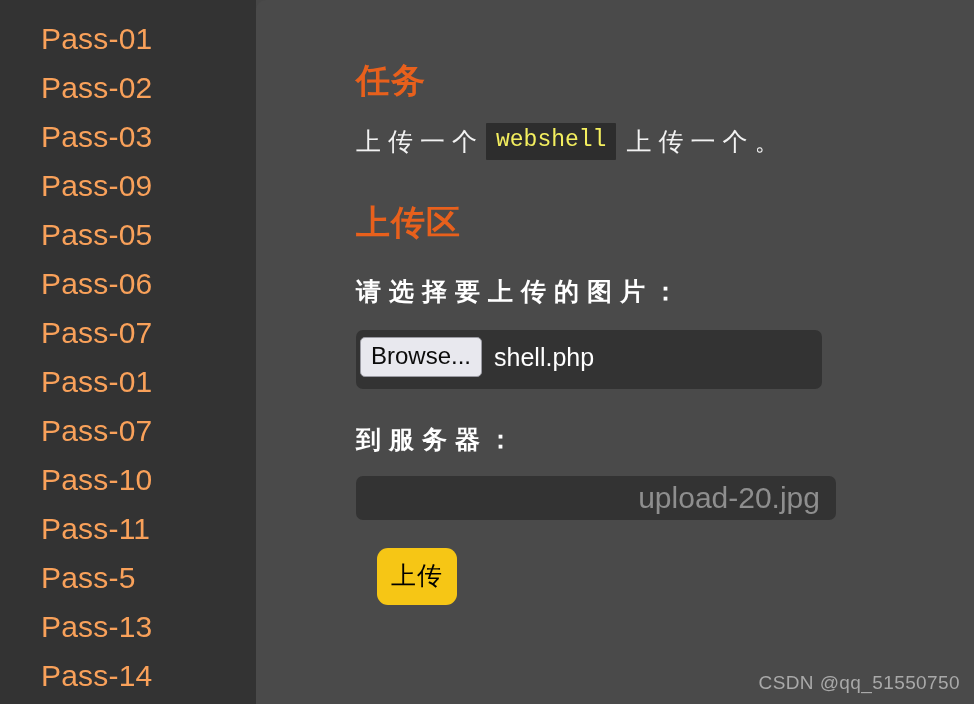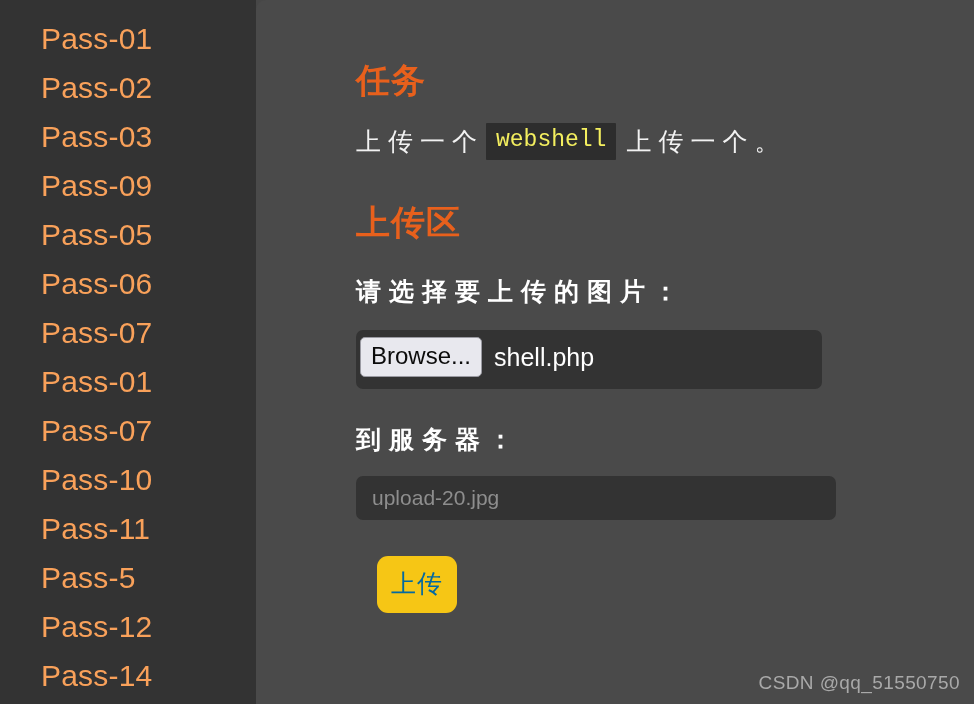--- a/index.html
+++ b/index.html
@@ -140,35 +140,36 @@
   .text-input {
     margin-top: 20px;
     width: 480px;
     height: 44px;
     background: #333333;
     border: none;
     border-radius: 7px;
     outline: none;
     color: #ffffff;
     font-family: "Liberation Sans", sans-serif;
-    font-size: 21px;
+    font-size: 30px;
     padding: 0 16px;
     box-sizing: border-box;
     display: block;
+    text-align: right;
   }
   .text-input::placeholder {
     color: #8e8e8e;
     opacity: 1;
   }
 
   .submit-btn {
-    margin-top: 36px;
+    margin-top: 28px;
     margin-left: 21px;
     background: #f6c615;
-    color: #0369a1;
+    color: #000000;
     border: none;
     border-radius: 11px;
     font-family: "Liberation Sans", sans-serif;
     font-size: 25px;
     font-weight: normal;
     letter-spacing: 1px;
     padding: 11px 14px 13px 14px;
     cursor: pointer;
     display: block;
   }
@@ -195,21 +196,21 @@
       <li class="nav-item"><a class="nav-link" href="#">Pass-03</a></li>
       <li class="nav-item"><a class="nav-link" href="#">Pass-09</a></li>
       <li class="nav-item"><a class="nav-link" href="#">Pass-05</a></li>
       <li class="nav-item"><a class="nav-link" href="#">Pass-06</a></li>
       <li class="nav-item"><a class="nav-link" href="#">Pass-07</a></li>
       <li class="nav-item"><a class="nav-link" href="#">Pass-01</a></li>
       <li class="nav-item"><a class="nav-link" href="#">Pass-07</a></li>
       <li class="nav-item"><a class="nav-link" href="#">Pass-10</a></li>
       <li class="nav-item"><a class="nav-link" href="#">Pass-11</a></li>
       <li class="nav-item"><a class="nav-link" href="#">Pass-5</a></li>
-      <li class="nav-item"><a class="nav-link" href="#">Pass-12</a></li>
+      <li class="nav-item"><a class="nav-link" href="#">Pass-13</a></li>
       <li class="nav-item"><a class="nav-link" href="#">Pass-14</a></li>
     </ul>
   </nav>
 
   <main class="content">
 
     <h2 class="section-title title-task">任务</h2>
 
     <div class="task-line">
       <span>上传一个</span>

